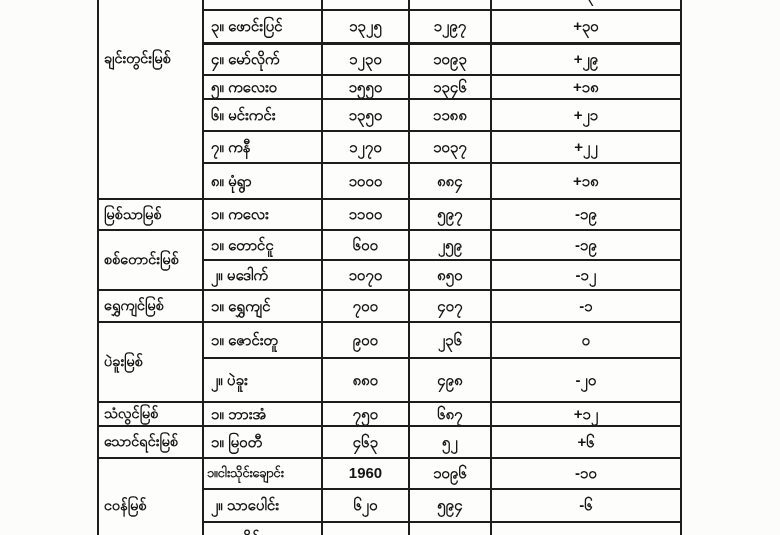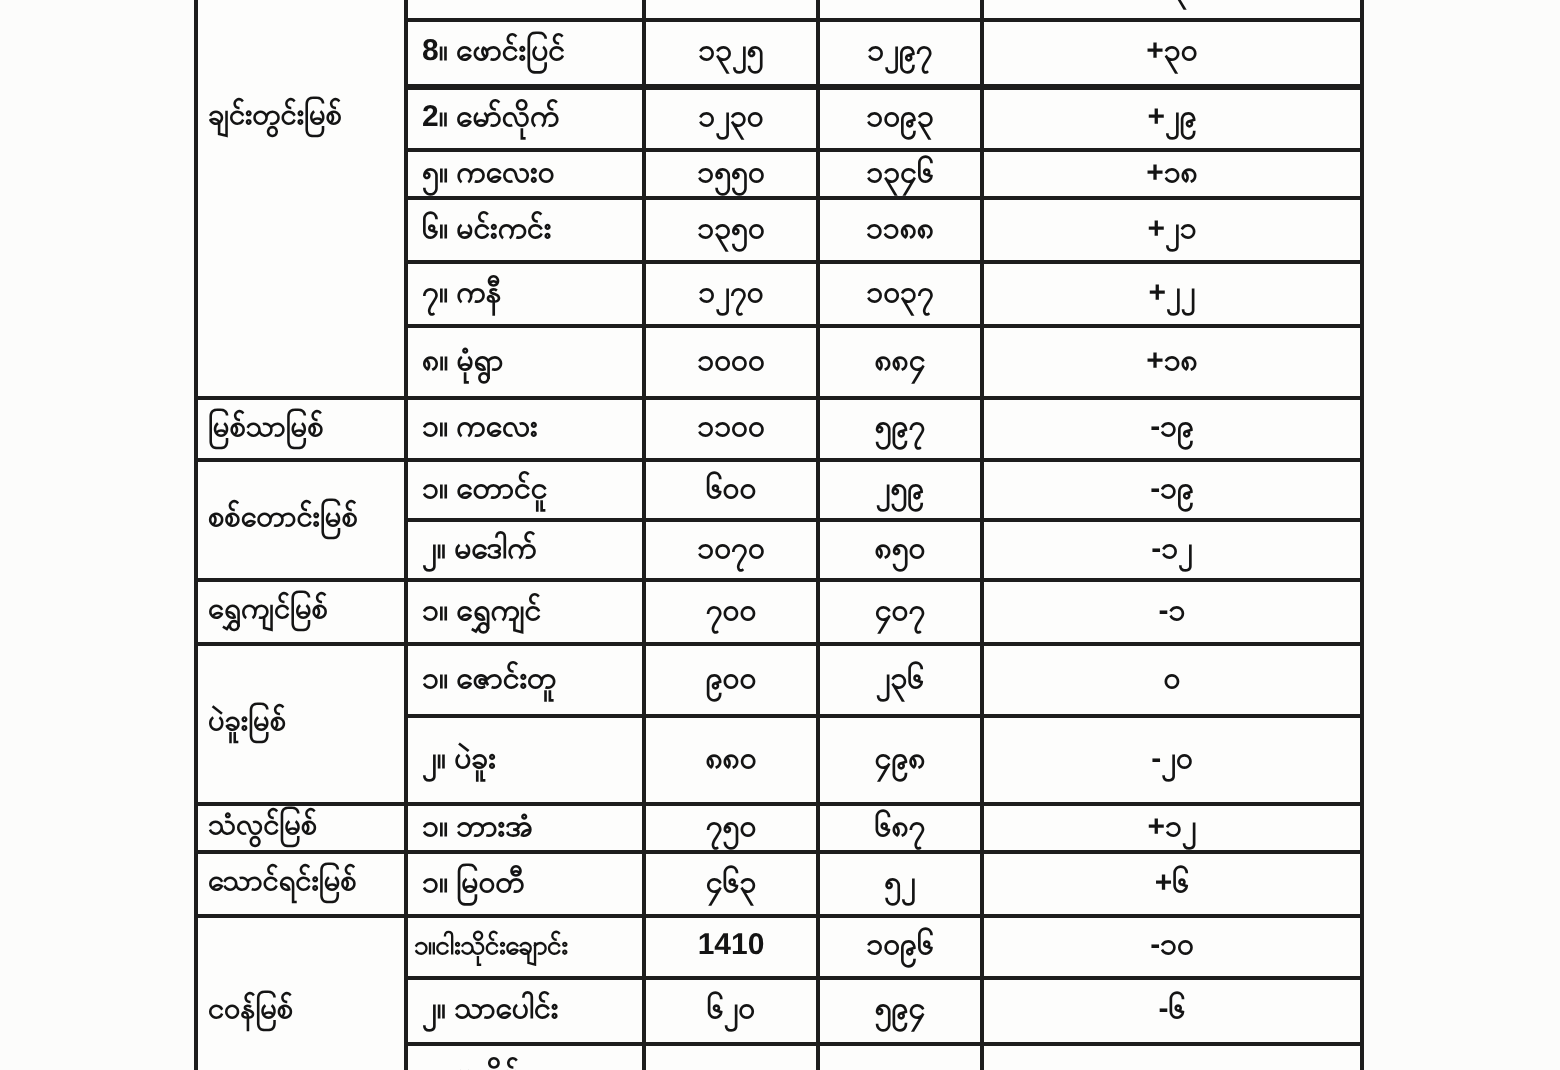--- a/index.html
+++ b/index.html
@@ -45,27 +45,27 @@
   <tbody>
       <tr class="partial-top" style="height:32px">
     <td class="group group-chindwin" rowspan="7">ချင်းတွင်းမြစ်</td>
     <td class="station"></td>
     <td class="num"></td>
     <td class="num">၀၀</td>
     <td class="num">+၃</td>
   </tr>
 
   <tr style="height:33px">
-    <td class="station thickb">8။ ဖောင်းပြင်</td>
+    <td class="station thickb">၃။ ဖောင်းပြင်</td>
     <td class="num thickb">၁၃၂၅</td>
     <td class="num thickb">၁၂၉၇</td>
     <td class="num thickb">+၃၀</td>
   </tr>
   <tr style="height:32px">
-    <td class="station">2။ မော်လိုက်</td>
+    <td class="station">၄။ မော်လိုက်</td>
     <td class="num">၁၂၃၀</td>
     <td class="num">၁၀၉၃</td>
     <td class="num">+၂၉</td>
   </tr>
   <tr style="height:16px">
     <td class="station">၅။ ကလေးဝ</td>
     <td class="num">၁၅၅၀</td>
     <td class="num">၁၃၄၆</td>
     <td class="num">+၁၈</td>
   </tr>
@@ -144,21 +144,21 @@
     <td class="group">သောင်ရင်းမြစ်</td>
     <td class="station">၁။ မြဝတီ</td>
     <td class="num">၄၆၃</td>
     <td class="num">၅၂</td>
     <td class="num">+၆</td>
   </tr>
 
   <tr style="height:31px">
     <td class="group" rowspan="3">ငဝန်မြစ်</td>
     <td class="station station-tight">၁။ငါးသိုင်းချောင်း</td>
-    <td class="num">1410</td>
+    <td class="num">1960</td>
     <td class="num">၁၀၉၆</td>
     <td class="num">-၁၀</td>
   </tr>
   <tr style="height:33px">
     <td class="station">၂။ သာပေါင်း</td>
     <td class="num">၆၂၀</td>
     <td class="num">၅၉၄</td>
     <td class="num">-၆</td>
   </tr>
 

